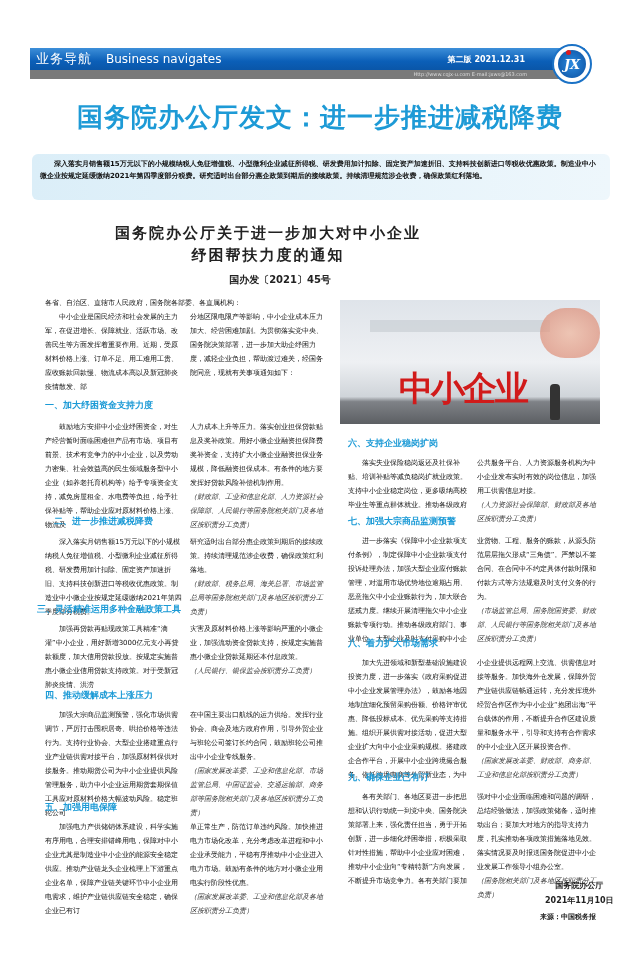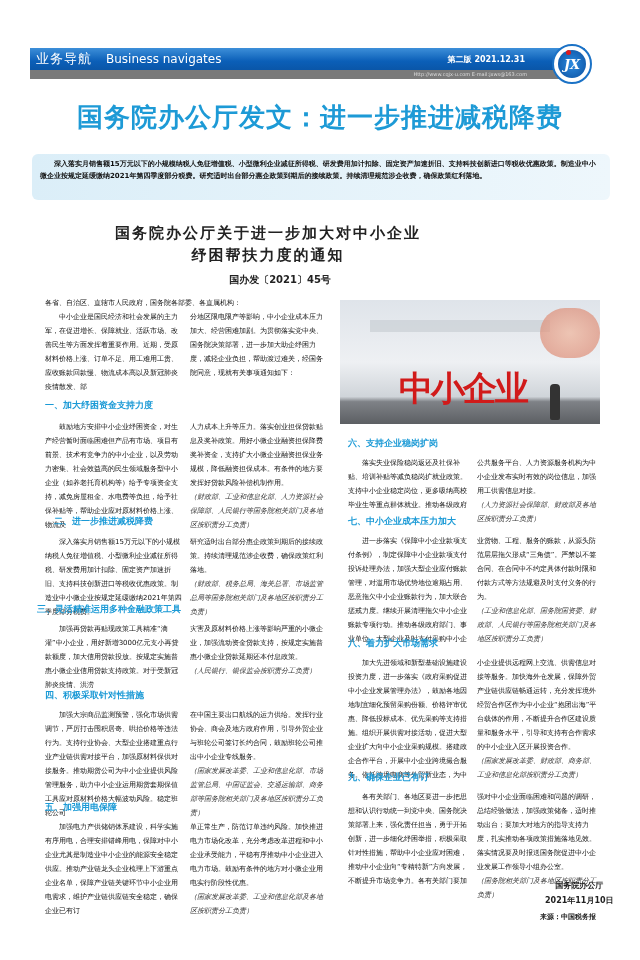--- a/index.html
+++ b/index.html
@@ -92,21 +92,21 @@
 </div>
 <div class="col" style="left:45px;top:622px;width:138px;">
   <p>加强再贷款再贴现政策工具精准“滴灌”中小企业，用好新增3000亿元支小再贷款额度，加大信用贷款投放。按规定实施普惠小微企业信用贷款支持政策。对于受新冠肺炎疫情、洪涝</p>
 </div>
 <div class="col" style="left:190px;top:622px;width:138px;">
   <p class="noind">灾害及原材料价格上涨等影响严重的小微企业，加强流动资金贷款支持，按规定实施普惠小微企业贷款延期还本付息政策。</p>
   <p class="noind resp">（人民银行、银保监会按职责分工负责）</p>
 </div>
 
 <div class="col" style="left:45px;top:682px;width:290px;">
-  <div class="h">四、积极采取针对性措施</div>
+  <div class="h">四、推动缓解成本上涨压力</div>
 </div>
 <div class="col" style="left:45px;top:708px;width:138px;">
   <p>加强大宗商品监测预警，强化市场供需调节，严厉打击囤积居奇、哄抬价格等违法行为。支持行业协会、大型企业搭建重点行业产业链供需对接平台，加强原材料保供对接服务。推动期货公司为中小企业提供风险管理服务，助力中小企业运用期货套期保值工具应对原材料价格大幅波动风险。稳定班轮公司</p>
 </div>
 <div class="col" style="left:190px;top:708px;width:138px;">
   <p class="noind">在中国主要出口航线的运力供给。发挥行业协会、商会及地方政府作用，引导外贸企业与班轮公司签订长约合同，鼓励班轮公司推出中小企业专线服务。</p>
   <p class="noind resp">（国家发展改革委、工业和信息化部、市场监管总局、中国证监会、交通运输部、商务部等国务院相关部门及各地区按职责分工负责）</p>
 </div>
 
 <div class="col" style="left:45px;top:794px;width:290px;">
@@ -132,28 +132,28 @@
 </div>
 <div class="col" style="left:348px;top:456px;width:122px;">
   <p>落实失业保险稳岗返还及社保补贴、培训补贴等减负稳岗扩就业政策。支持中小企业稳定岗位，更多吸纳高校毕业生等重点群体就业。推动各级政府</p>
 </div>
 <div class="col" style="left:477px;top:456px;width:125px;">
   <p class="noind">公共服务平台、人力资源服务机构为中小企业发布实时有效的岗位信息，加强用工供需信息对接。</p>
   <p class="noind resp">（人力资源社会保障部、财政部及各地区按职责分工负责）</p>
 </div>
 
 <div class="col" style="left:348px;top:508px;width:250px;">
-  <div class="h">七、中小企业成本压力加大</div>
+  <div class="h">七、加强大宗商品监测预警</div>
 </div>
 <div class="col" style="left:348px;top:534px;width:122px;">
   <p>进一步落实《保障中小企业款项支付条例》，制定保障中小企业款项支付投诉处理办法，加强大型企业应付账款管理，对滥用市场优势地位逾期占用、恶意拖欠中小企业账款行为，加大联合惩戒力度。继续开展清理拖欠中小企业账款专项行动。推动各级政府部门、事业单位、大型企业及时支付采购中小企</p>
 </div>
 <div class="col" style="left:477px;top:534px;width:125px;">
   <p class="noind">业货物、工程、服务的账款，从源头防范层层拖欠形成“三角债”。严禁以不签合同、在合同中不约定具体付款时限和付款方式等方法规避及时支付义务的行为。</p>
-  <p class="noind resp">（工业和信息化部、国务院国资委、财政部、人民银行等国务院相关部门及各地区按职责分工负责）</p>
+  <p class="noind resp">（市场监管总局、国务院国资委、财政部、人民银行等国务院相关部门及各地区按职责分工负责）</p>
 </div>
 
 <div class="col" style="left:348px;top:630px;width:250px;">
   <div class="h">八、着力扩大市场需求</div>
 </div>
 <div class="col" style="left:348px;top:656px;width:122px;">
   <p>加大先进领域和新型基础设施建设投资力度，进一步落实《政府采购促进中小企业发展管理办法》，鼓励各地因地制宜细化预留采购份额、价格评审优惠、降低投标成本、优先采购等支持措施。组织开展供需对接活动，促进大型企业扩大向中小企业采购规模。搭建政企合作平台，开展中小企业跨境撮合服务。依托跨境电商等外贸新业态，为中</p>
 </div>
 <div class="col" style="left:477px;top:656px;width:125px;">
   <p class="noind">小企业提供远程网上交流、供需信息对接等服务。加快海外仓发展，保障外贸产业链供应链畅通运转，充分发挥境外经贸合作区作为中小企业“抱团出海”平台载体的作用，不断提升合作区建设质量和服务水平，引导和支持有合作需求的中小企业入区开展投资合作。</p>

